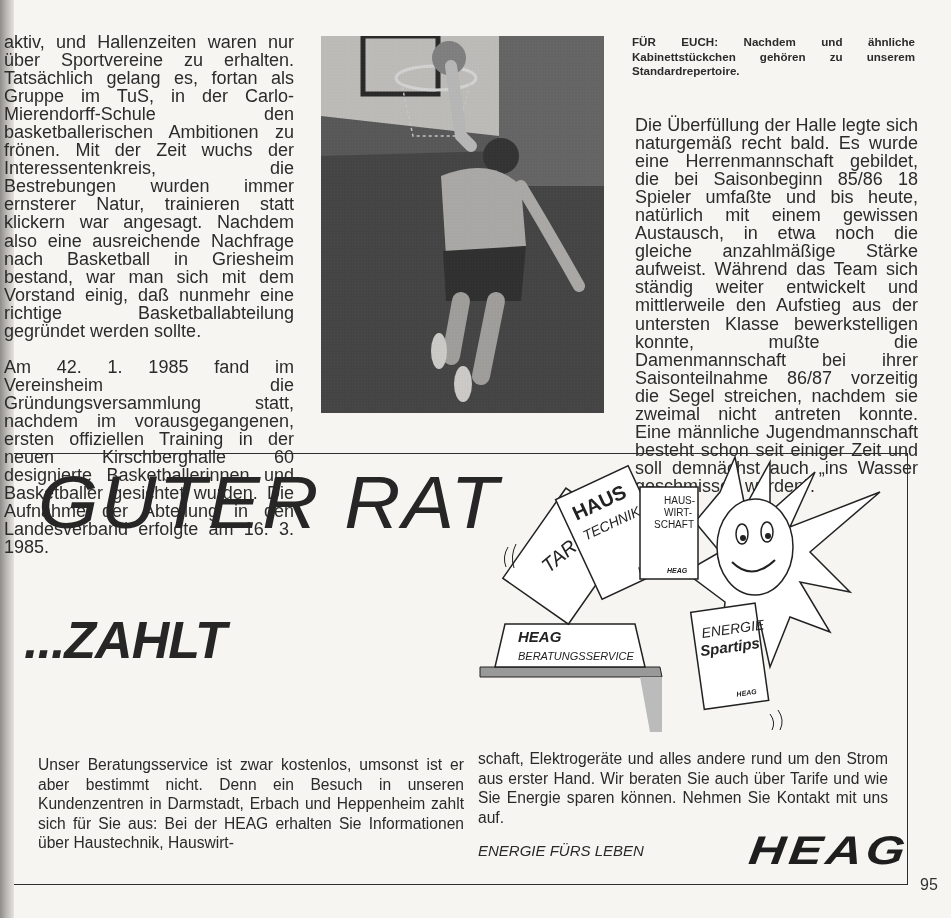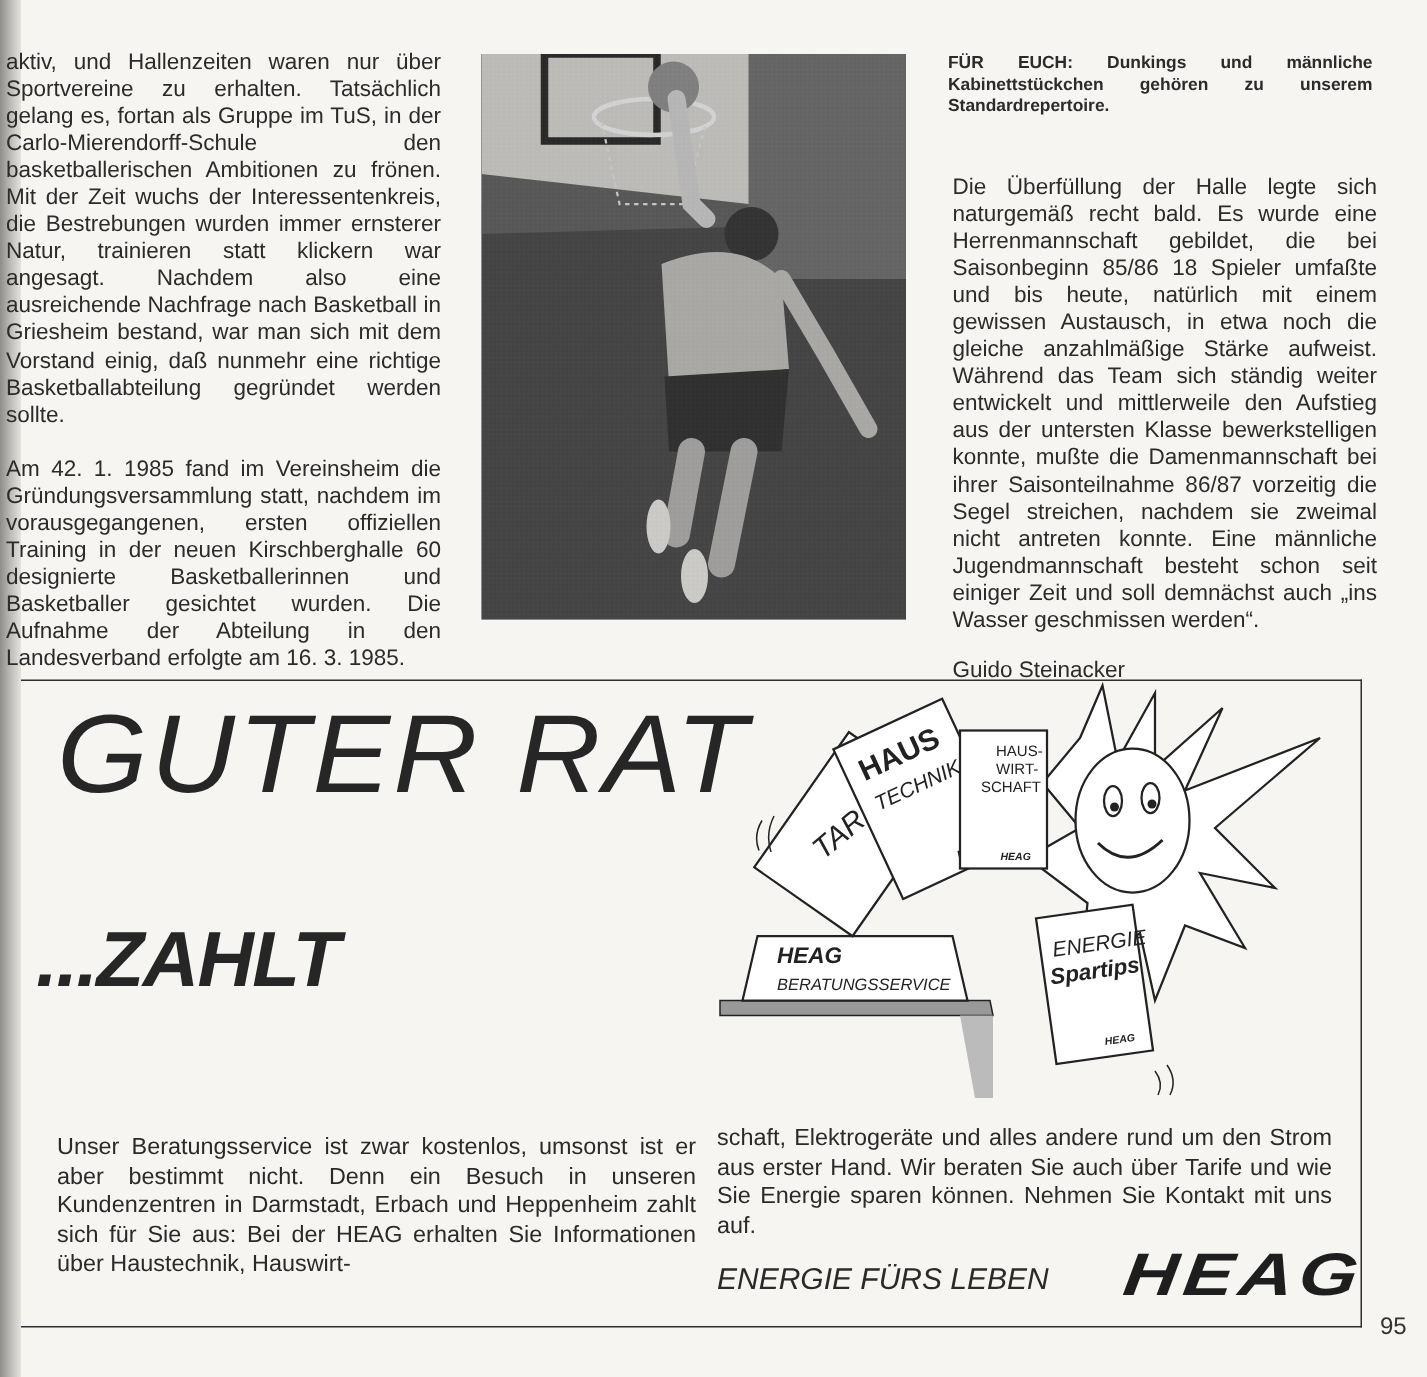--- a/index.html
+++ b/index.html
@@ -7,21 +7,21 @@
     width: 951px; height: 918px; position: relative; overflow: hidden;
     background: #f7f5f1;
     font-family: "Liberation Sans", sans-serif;
     color: #2b2b2b;
   }
   .spine {
     position: absolute; left: 0; top: 0; width: 14px; height: 918px;
     background: linear-gradient(to right, #8f8d8a 0%, #b9b7b3 45%, #e6e3de 100%);
   }
   .col {
-    position: absolute; font-size: 15px; line-height: 18.05px;
+    position: absolute; font-size: 18px; line-height: 18.05px;
     text-align: justify; hyphens: manual;
   }
   .col p { margin: 0; }
   .col p + p { margin-top: 18px; }
   #col-left { left: 4px; top: 33px; width: 290px; }
   #col-right { left: 635px; top: 116px; width: 283px; }
   .caption {
     position: absolute; left: 632px; top: 35px; width: 283px;
     font-size: 11.6px; line-height: 14.6px; font-weight: bold; text-align: justify;
   }
@@ -53,21 +53,21 @@
     color: #262626; line-height: 46px; letter-spacing: -1px;
   }
   .headline2 span { display: block; }
   .adtext {
     position: absolute; font-size: 15.6px; line-height: 19.6px; text-align: justify; color: #2a2a2a;
   }
   #ad-col1 { left: 38px; top: 733px; width: 426px; margin-top: 22px; }
   #ad-col2 { left: 478px; top: 749px; width: 410px; }
   .slogan {
     position: absolute; left: 478px; top: 842px;
-    font-size: 20px; font-style: italic; color: #2a2a2a; white-space: nowrap;
+    font-size: 15px; font-style: italic; color: #2a2a2a; white-space: nowrap;
   }
   .logo {
     position: absolute; left: 752px; top: 830px;
     font-size: 40px; font-weight: bold; font-style: italic; color: #1e1e1e;
     letter-spacing: 3px; line-height: 40px;
     transform: scaleX(1.25) skewX(-6deg); transform-origin: left top;
   }
   .page-num {
     position: absolute; left: 920px; top: 876px; font-size: 16px; color: #333;
   }
@@ -104,21 +104,21 @@
     <path d="M120 140 Q170 120 200 150 L205 210 L125 220 Z" fill="#bdbbb8"></path>
     <path d="M200 150 Q230 200 258 250" stroke="#bdbbb8" stroke-width="12" fill="none" stroke-linecap="round"></path>
     <path d="M122 215 L205 210 L200 265 L125 265 Z" fill="#2a2a2a"></path>
     <path d="M140 265 L130 320 M175 265 L160 340" stroke="#b0aeab" stroke-width="18" stroke-linecap="round"></path>
     <ellipse cx="118" cy="315" rx="8" ry="18" fill="#e6e4e0"></ellipse>
     <ellipse cx="142" cy="348" rx="9" ry="18" fill="#e6e4e0"></ellipse>
     <rect width="283" height="377" fill="url(#ht)" opacity="0.18"></rect>
   </svg>
 </div>
 
-<div class="caption">FÜR EUCH: Dunkings und männliche Kabinettstückchen gehören zu unserem Standardrepertoire.</div>
+<div class="caption">FÜR EUCH: Nachdem und ähnliche Kabinettstückchen gehören zu unserem Standardrepertoire.</div>
 
 <div class="col" id="col-right">
   <p style="text-align:justify">Die Überfüllung der Halle legte sich naturgemäß recht bald. Es wurde eine Herrenmannschaft gebildet, die bei Saisonbeginn 85/86 18 Spieler umfaßte und bis heute, natürlich mit einem gewissen Austausch, in etwa noch die gleiche anzahlmäßige Stärke aufweist. Während das Team sich ständig weiter entwickelt und mittlerweile den Aufstieg aus der untersten Klasse bewerkstelligen konnte, mußte die Damenmannschaft bei ihrer Saisonteilnahme 86/87 vorzeitig die Segel streichen, nachdem sie zweimal nicht antreten konnte. Eine männliche Jugendmannschaft besteht schon seit einiger Zeit und soll demnächst auch „ins Wasser geschmissen werden“.</p>
   <p style="margin-top:15px">Guido Steinacker</p>
 </div>
 
 <div class="ad-top"></div>
 <div class="ad-right"></div>
 <div class="ad-bottom"></div>
 

